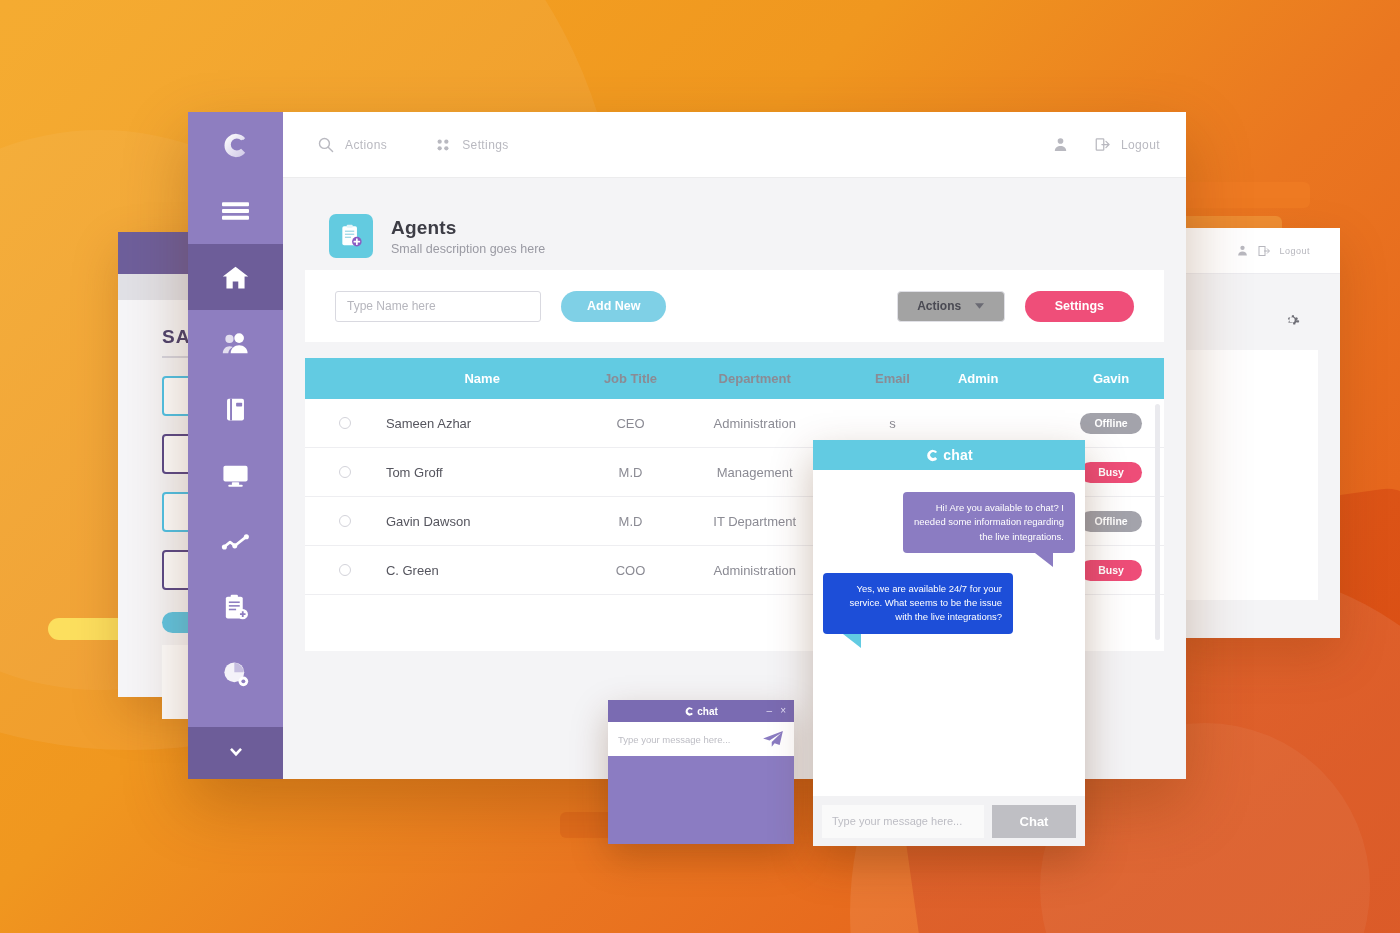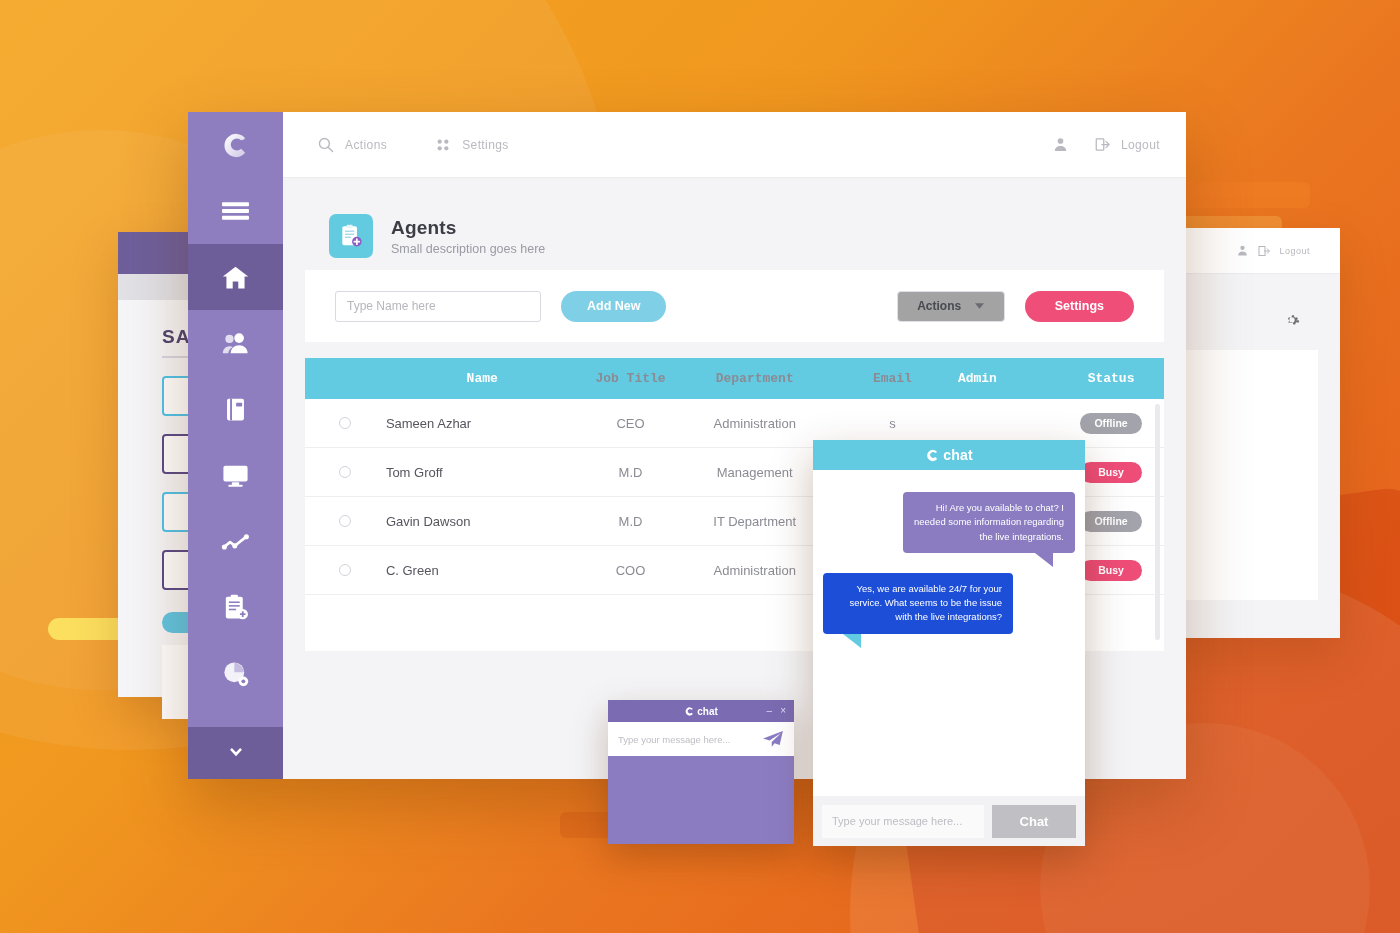--- a/index.html
+++ b/index.html
@@ -142,21 +142,21 @@
   }
   #settings-btn {
     height: 31px; padding: 0 30px; border-radius: 16px; background: #ef4e79;
     color: #fff; font-size: 12.5px; font-weight: bold;
   }
 
   
   #table-wrap { margin: 16px 22px 0 22px; position: relative; flex: 1; overflow: hidden; }
   #thead {
     display: flex; background: #62cbe2; height: 41px; align-items: center;
-    color: #fff; font-size: 13px; font-weight: bold; font-family: Liberation Mono, monospace;
+    color: #fff; font-size: 13px; font-weight: bold;
   }
   .row {
     display: flex; align-items: center; height: 49px; background: #fff;
     border-bottom: 1px solid #eeeef1; font-size: 13px; color: #55555e;
   }
   .c-sel { width: 84px; display: flex; justify-content: center; align-items: center; }
   .c-name { width: 200px; }
   .c-job { width: 108px; text-align: center; color: #8b8b94; }
   .c-dept { width: 150px; text-align: center; color: #8b8b94; }
   .c-email { width: 136px; text-align: center; color: #8b8b94; }
@@ -497,21 +497,21 @@
       </div>
 
       <div id="table-wrap">
         <div id="thead">
           <div class="c-sel"></div>
           <div class="c-name">Name</div>
           <div class="c-job">Job Title</div>
           <div class="c-dept">Department</div>
           <div class="c-email">Email</div>
           <div class="c-admin">Admin</div>
-          <div class="c-status">Status</div>
+          <div class="c-status">Gavin</div>
         </div>
 
         <div class="row">
           <div class="c-sel">
               <span class="radio"></span>
             </div>
           <div class="c-name">Sameen Azhar</div>
           <div class="c-job">CEO</div>
           <div class="c-dept">Administration</div>
           <div class="c-email">s</div>

